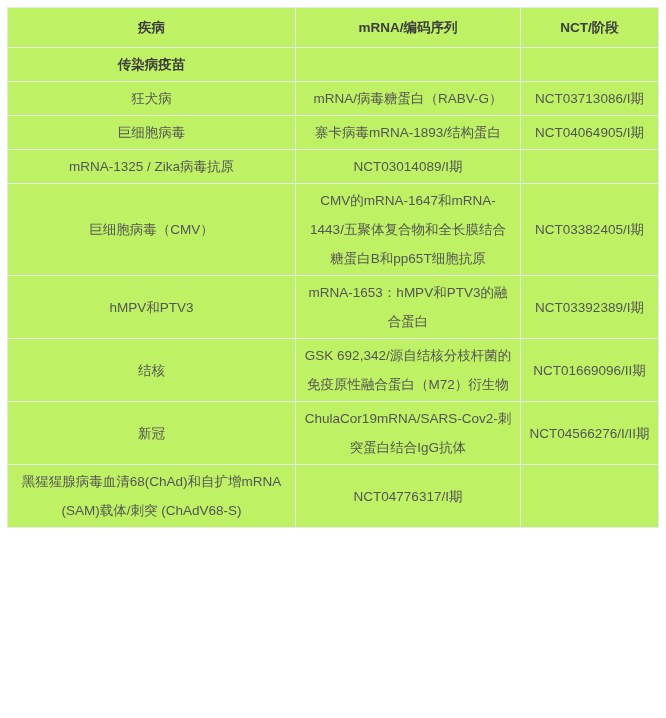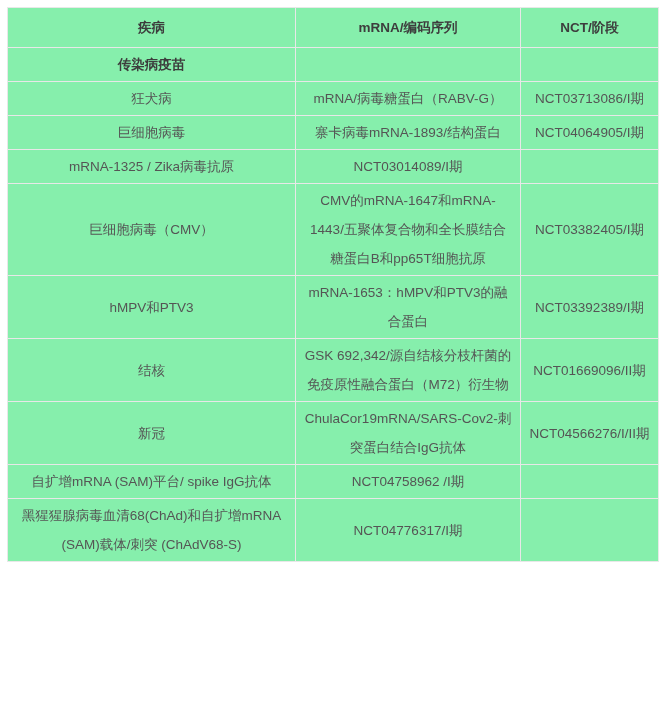--- a/index.html
+++ b/index.html
@@ -12,21 +12,21 @@
     font-family: "Liberation Sans", sans-serif;
     overflow: hidden;
   }
   .table-wrap {
     padding: 7px 0 0 7px;
   }
   table.vaccine-table {
     border-collapse: collapse;
     width: 651px;
     table-layout: fixed;
-    background: #86efac;
+    background: #bef264;
   }
   table.vaccine-table th,
   table.vaccine-table td {
     border: 1px solid #e8e8e8;
     text-align: center;
     vertical-align: middle;
     font-size: 13.5px;
     line-height: 29px;
     padding: 2px 8px;
     color: #555555;
@@ -96,24 +96,19 @@
           <td>结核</td>
           <td>GSK 692,342/源自结核分枝杆菌的免疫原性融合蛋白（M72）衍生物</td>
           <td>NCT01669096/II期</td>
         </tr>
         <tr>
           <td>新冠</td>
           <td>ChulaCor19mRNA/SARS-Cov2-刺突蛋白结合IgG抗体</td>
           <td>NCT04566276/I/II期</td>
         </tr>
         <tr>
-          <td>自扩增mRNA (SAM)平台/ spike IgG抗体</td>
-          <td>NCT04758962 /I期</td>
-          <td></td>
-        </tr>
-        <tr>
           <td>黑猩猩腺病毒血清68(ChAd)和自扩增mRNA (SAM)载体/刺突 (ChAdV68-S)</td>
           <td>NCT04776317/I期</td>
           <td></td>
         </tr>
       </tbody>
   </table>
 </div>
 
 </body></html>

